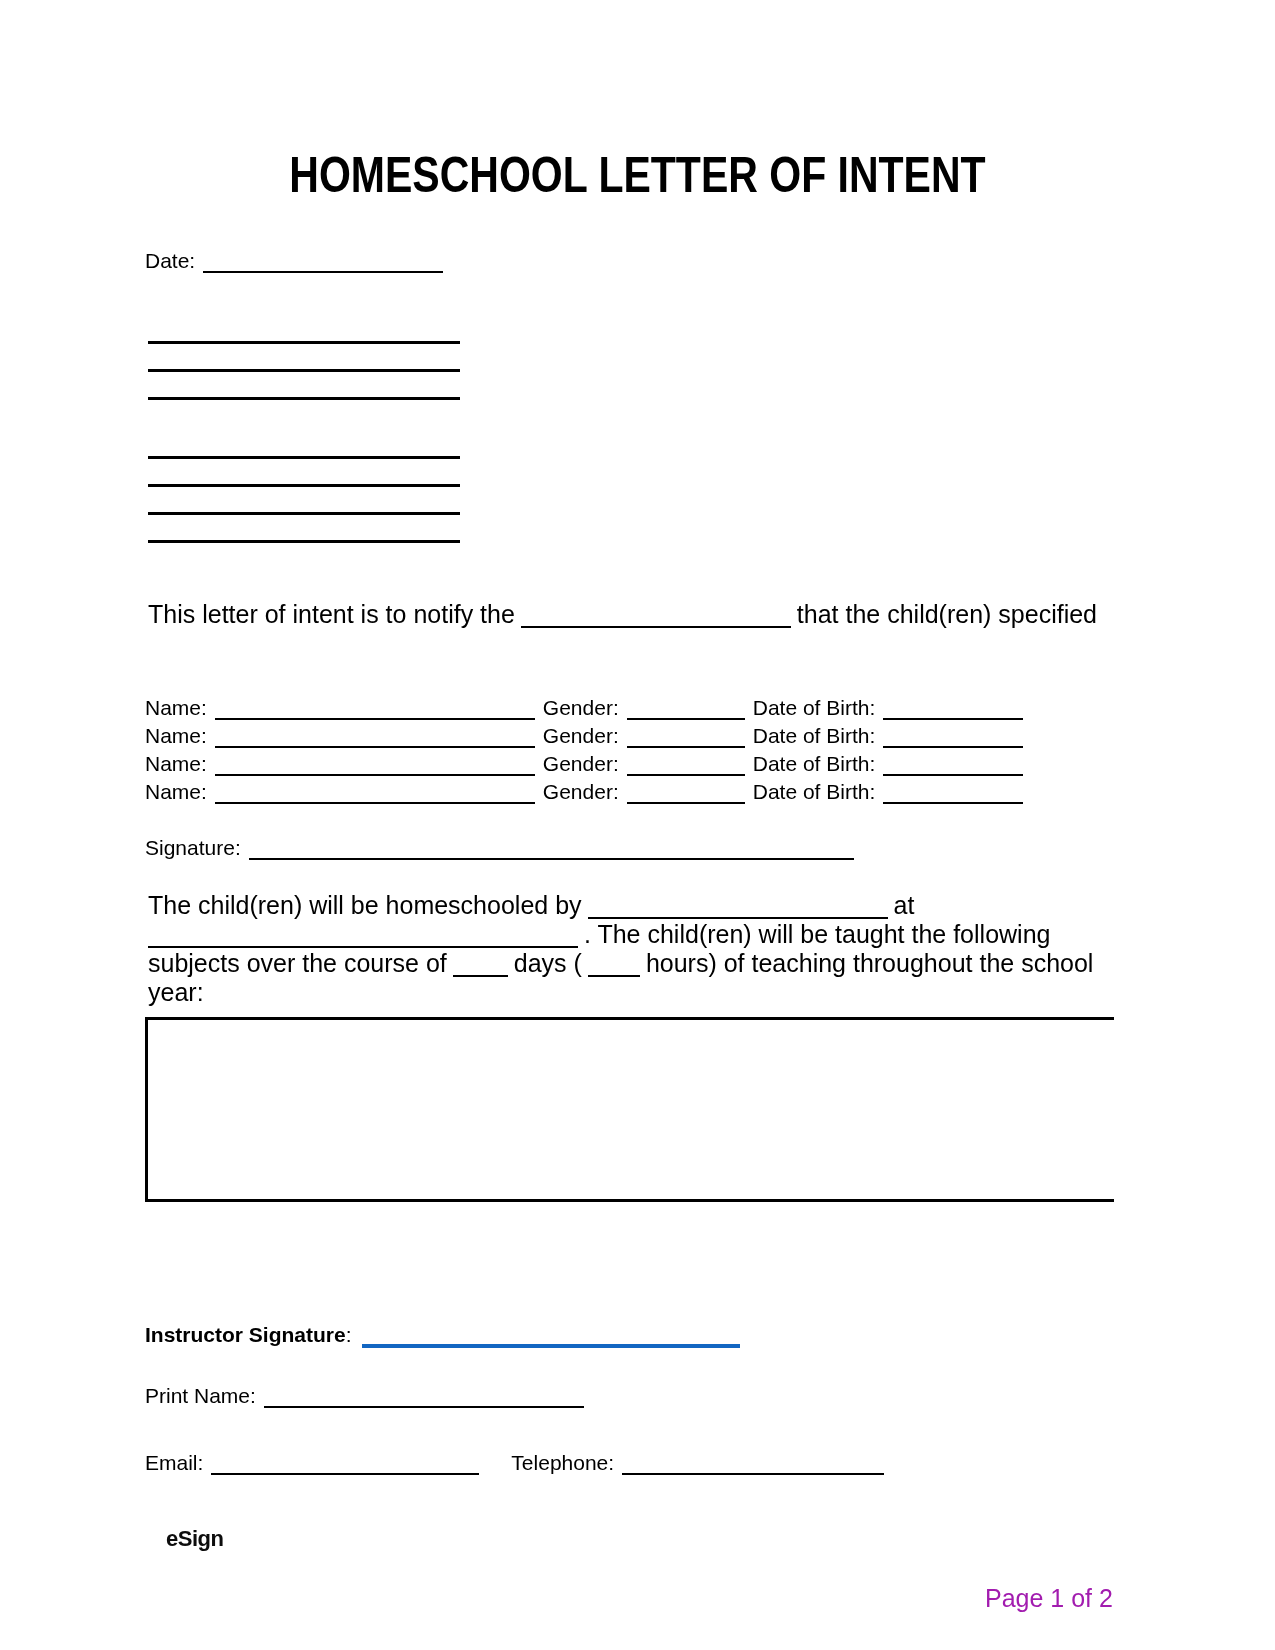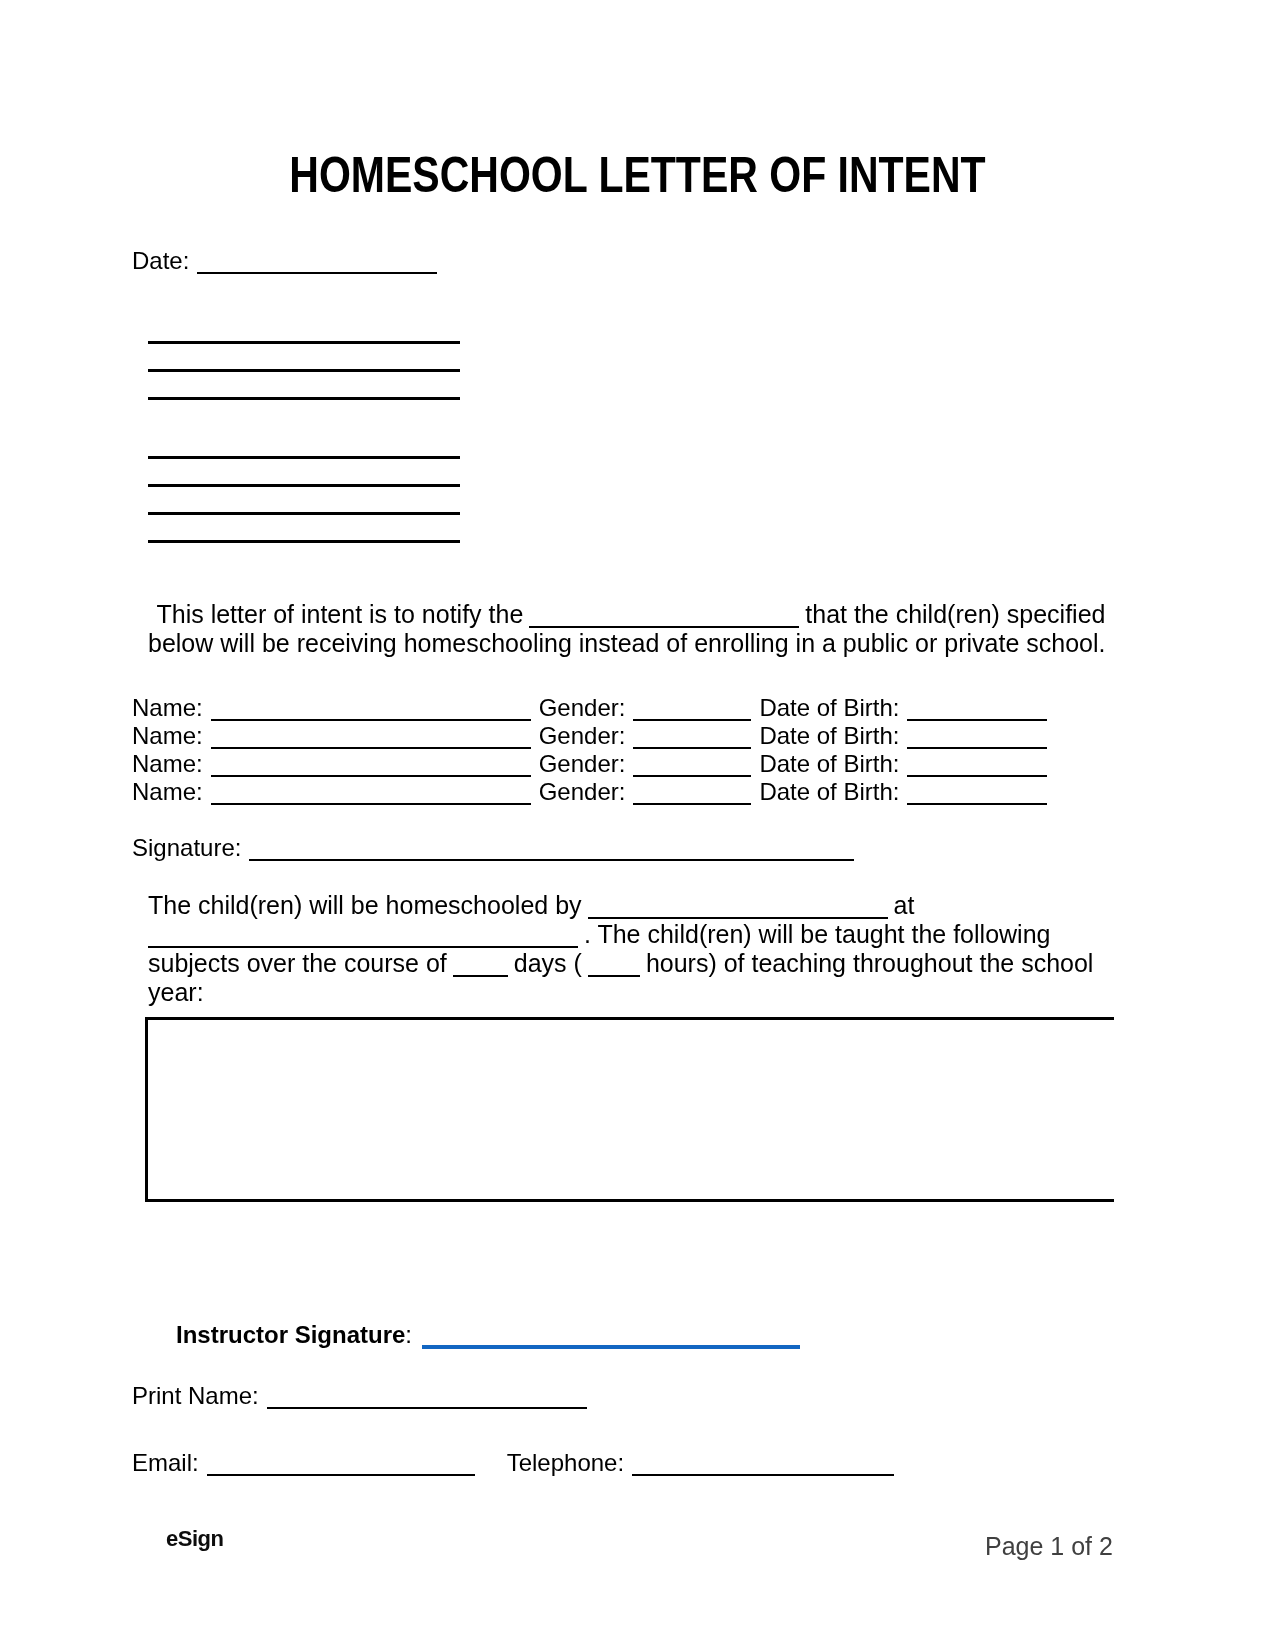--- a/index.html
+++ b/index.html
@@ -15,22 +15,22 @@
   .doc-title{
     left:0;top:146px;width:1275px;
     text-align:center;
     font-size:50px;font-weight:bold;
     transform:scaleX(.82);
     transform-origin:50% 50%;
     white-space:nowrap;
     letter-spacing:0px;
   }
   .row{
-    position:absolute;left:132px;
-    font-size:24px;line-height:29px;
+    position:absolute;left:145px;
+    font-size:21px;line-height:29px;
     white-space:nowrap;
   }
   .blank{
     display:inline-block;
     border-bottom:2px solid #000;
     height:24px;
     vertical-align:-5px;
   }
   .hline{
     position:absolute;left:148px;
@@ -41,36 +41,36 @@
     position:absolute;left:148px;
     font-size:25px;line-height:29px;
   }
   .para .pline{white-space:nowrap;height:29px;}
   .subjects-box{
     position:absolute;left:145px;top:1017px;
     width:996px;height:179px;
     border:3px solid #000;
     background:#fff;
   }
-  .bold{font-weight:bold;margin-left:44px;}
+  .bold{font-weight:bold;}
   .sigline{
     display:inline-block;
     height:24px;
     vertical-align:-6px;
     border-bottom:4px solid #1266C2;
     margin-left:10px;
   }
   .brand{
     position:absolute;left:166px;top:1526px;
     font-size:22px;font-weight:bold;color:#0d0d0d;
     letter-spacing:-0.5px;
   }
   .pagenum{
-    position:absolute;left:985px;top:1532px;
-    font-size:25px;color:#404040;
+    position:absolute;left:985px;top:1584px;
+    font-size:25px;color:#a21caf;
   }
   .ml8{margin-left:8px;}
   .ml6{margin-left:6px;}
   .mr6{margin-right:6px;}
 </style>
 </head>
 <body>
 
 <div class="page">
 
@@ -85,23 +85,20 @@
   <div class="hline" style="top:397px;"></div>
 
   <div class="hline" style="top:456px;"></div>
   <div class="hline" style="top:484px;"></div>
   <div class="hline" style="top:512px;"></div>
   <div class="hline" style="top:540px;"></div>
 
   <div class="para" style="top:600px;text-align:right;">
     <div class="pline">
       <span>This letter of intent is to notify the</span><span class="blank ml6 mr6" style="width:270px;"></span><span>that the child(ren) specified</span>
-    </div>
-    <div class="pline">
-      <span>below will be receiving homeschooling instead of enrolling in a public or private school.</span>
     </div>
   </div>
 
   <div class="row" style="top:693px;">
     <span>Name:</span><span class="blank ml8" style="width:320px;"></span><span class="ml8">Gender:</span><span class="blank ml8" style="width:118px;"></span><span class="ml8">Date of Birth:</span><span class="blank ml8" style="width:140px;"></span>
   </div>
   <div class="row" style="top:721px;">
     <span>Name:</span><span class="blank ml8" style="width:320px;"></span><span class="ml8">Gender:</span><span class="blank ml8" style="width:118px;"></span><span class="ml8">Date of Birth:</span><span class="blank ml8" style="width:140px;"></span>
   </div>
   <div class="row" style="top:749px;">

